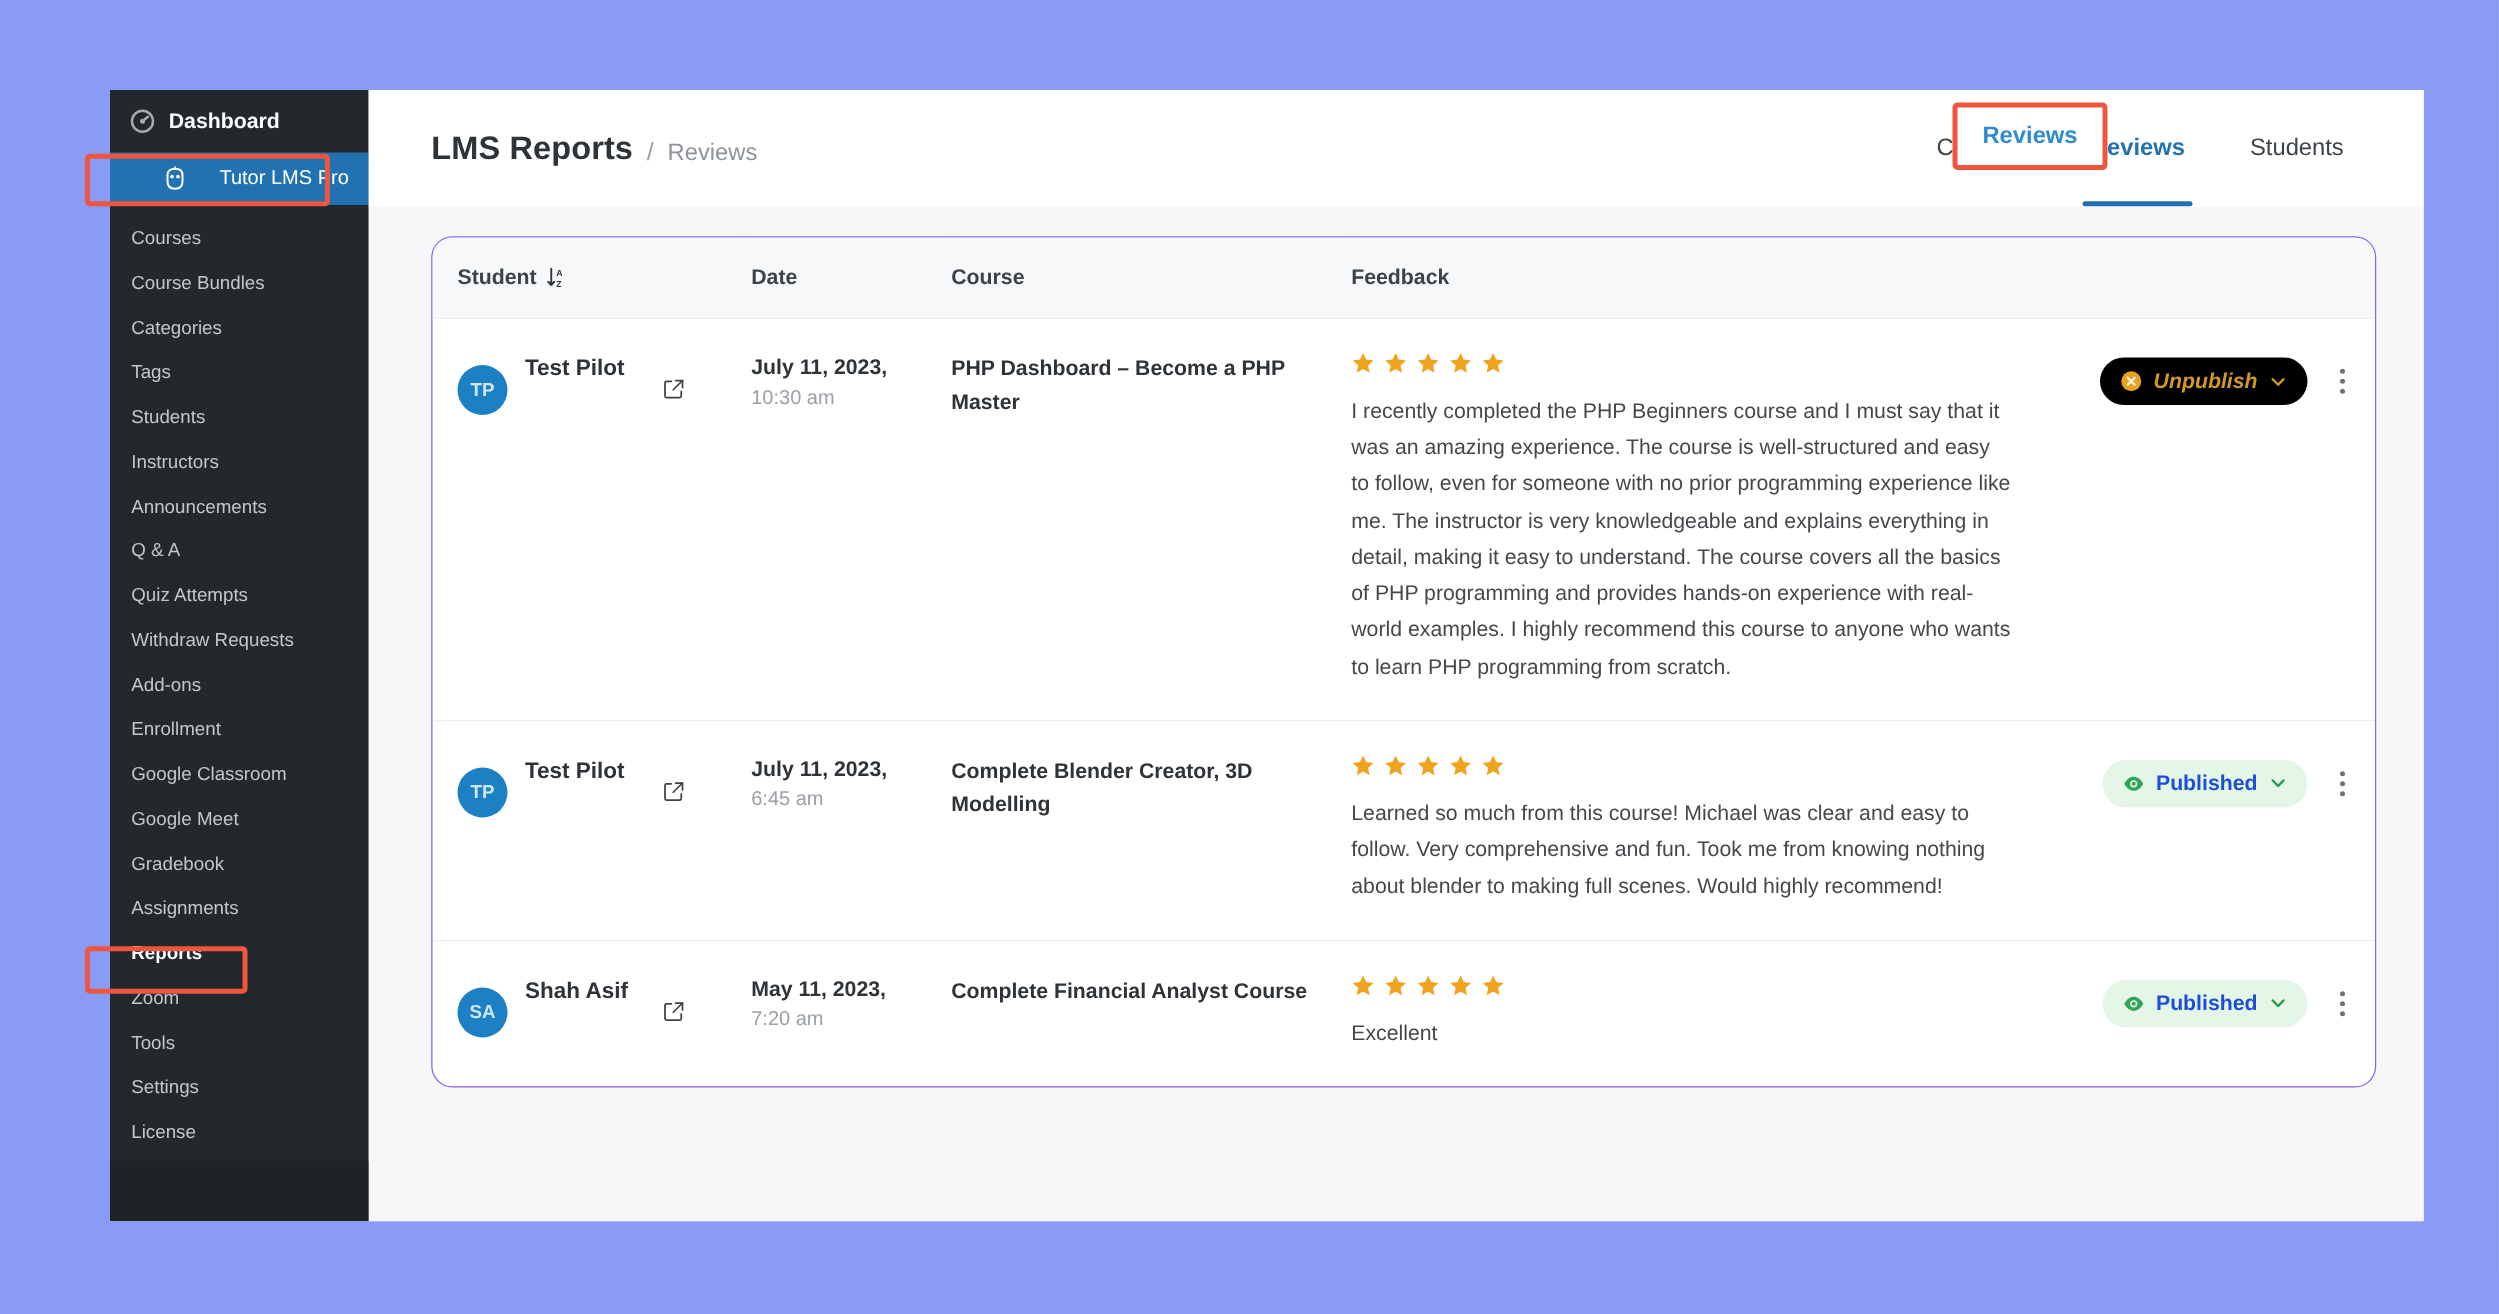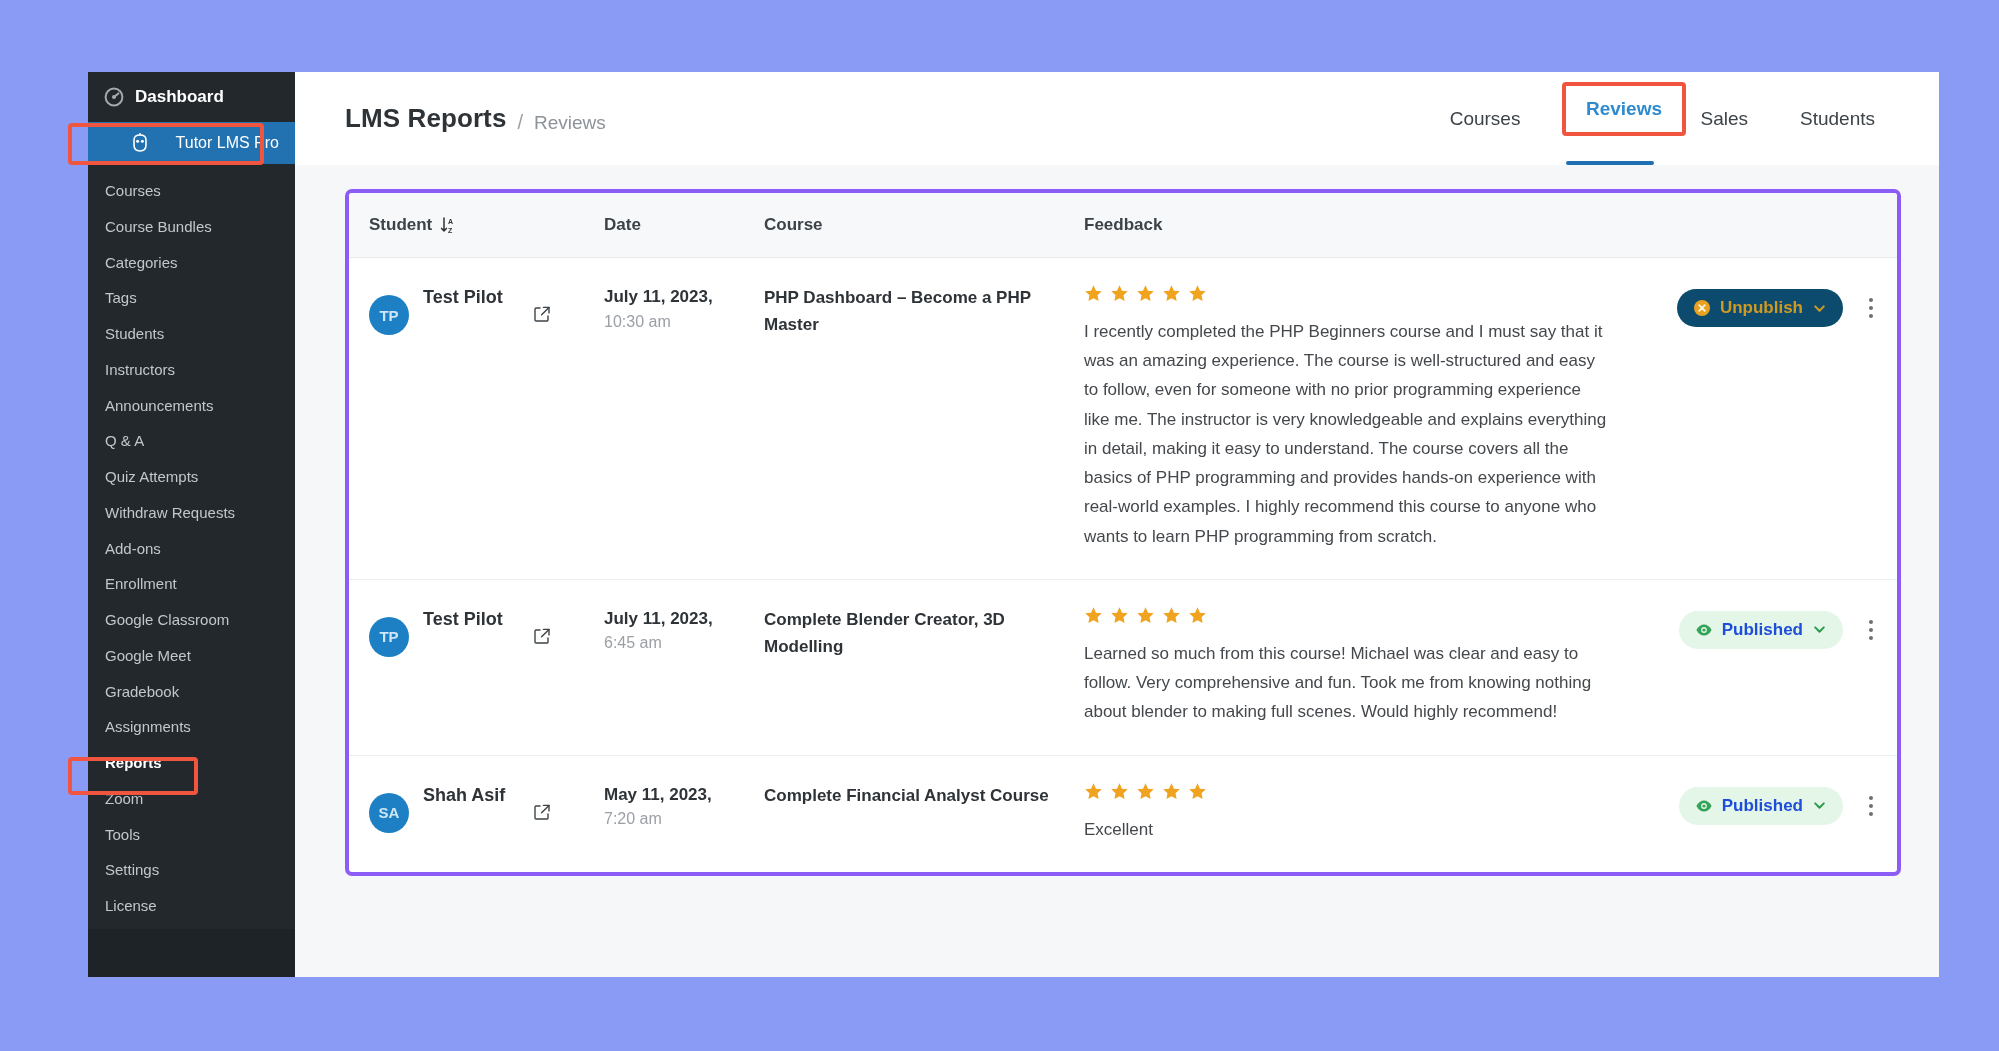--- a/index.html
+++ b/index.html
@@ -89,22 +89,22 @@
   .tab.active::after {
     content: ""; position: absolute;
     left: 20px; right: 20px; bottom: 0;
     height: 4px; background: #1f6fb2; border-radius: 2px;
   }
 
   
   .content { padding: 24px 38px 0 50px; }
   .card {
     background: #ffffff;
-    border: 4px solid #8b5cf6;
-    border-radius: 7px;
+    border: 1px solid #8b5cf6;
+    border-radius: 17px;
     overflow: hidden;
   }
   table.reviews { width: 100%; border-collapse: collapse; table-layout: fixed; }
   table.reviews thead th {
     background: #f7f8fa;
     text-align: left;
     font-size: 17px; font-weight: bold; color: #3c4348;
     padding: 22px 0 22px 0;
     border-bottom: 1px solid #e9ebee;
     vertical-align: middle;
@@ -154,21 +154,21 @@
   .star { width: 19px; height: 19px; display: block; }
   .feed-text { font-size: 17px; color: #44484c; line-height: 1.72; }
 
   .status-cell { text-align: right; padding-right: 20px !important; }
   .status-wrap { display: inline-flex; align-items: center; gap: 22px; margin-top: 5px; }
   .badge {
     display: inline-flex; align-items: center; gap: 9px;
     padding: 9px 16px; border-radius: 999px;
     font-size: 17px; font-weight: bold;
   }
-  .badge.unpublish { background: #0c4a6e; color: #d09a22; }
+  .badge.unpublish { background: #000000; color: #d09a22; font-style: italic; }
   .badge.published { background: #e4f6e8; color: #1d4ed8; }
   .badge-ico { width: 18px; height: 18px; display: block; }
   .chev { width: 15px; height: 15px; display: block; }
   .kebab { display: flex; flex-direction: column; gap: 4px; padding: 6px 4px; }
   .kebab span { width: 4px; height: 4px; border-radius: 50%; background: #6b7177; display: block; }
 
   
   .anno {
     position: absolute;
     border: 4px solid #f0563f;
@@ -251,23 +251,20 @@
           <span class="crumb-title">LMS Reports</span>
           <span class="crumb-sep">/</span>
           <span class="crumb-current">Reviews</span>
         </div>
         <div class="tabs" id="tabs-root">
             <div class="tab">
               <span>Courses</span>
             </div>
             <div class="tab active">
               <span>Reviews</span>
-            </div>
-            <div class="tab">
-              <span>Sales</span>
             </div>
             <div class="tab">
               <span>Students</span>
             </div>
           </div>
       </div>
 
       <div class="content">
         <div class="card">
           <table class="reviews">

